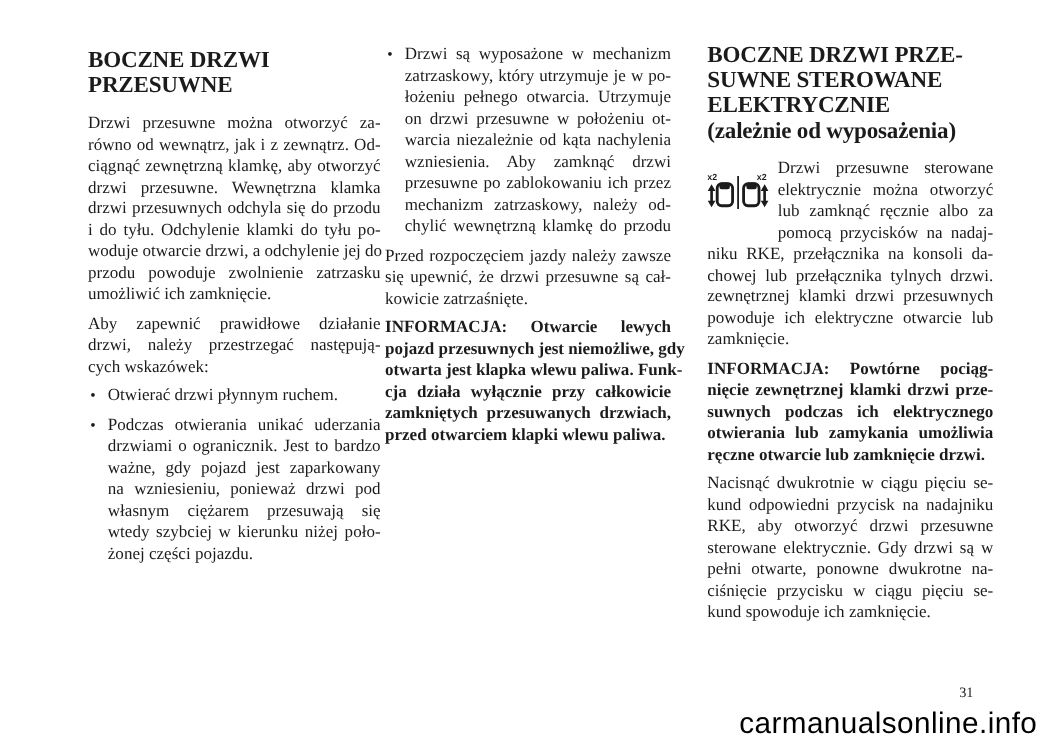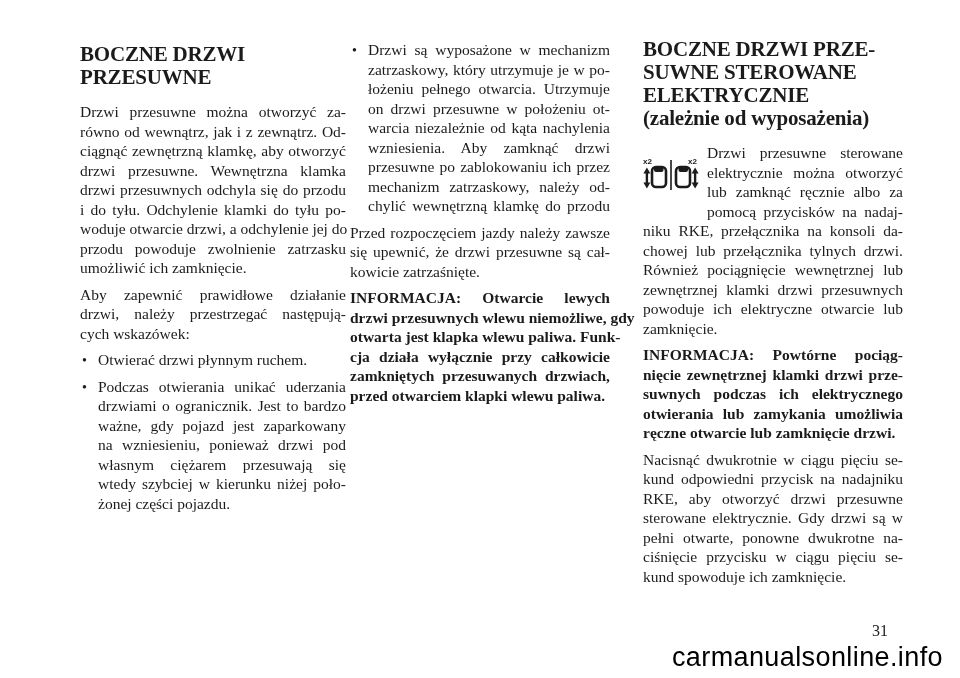--- a/index.html
+++ b/index.html
@@ -29,21 +29,21 @@
   }
 
   .bullet{position:relative;padding-left:18px;}
   .marker{position:absolute;left:2px;top:1px;font-size:14px;line-height:19.5px;}
 
   .bold .ln{font-weight:700;}
 
   .icon-box{float:left;width:64px;height:78px;}
   .icon-box svg{display:block;margin-top:11px;}
 
-  #page-number{position:absolute;top:622px;left:872px;font-size:16px;}
+  #page-number{position:absolute;top:622px;left:872px;font-size:13px;}
   #watermark{
     position:absolute;top:642px;right:17px;
     font-family:"Liberation Sans","DejaVu Sans",sans-serif;
     font-size:27px;color:#000000;letter-spacing:0.4px;
   }
 </style>
 </head>
 <body>
 
 <div id="col1" class="col">
@@ -95,21 +95,21 @@
       <div class="ln">mechanizm zatrzaskowy, należy od-</div>
       <div class="ln">chylić wewnętrzną klamkę do przodu</div>
     </div>
     <div class="blk para">
       <div class="ln">Przed rozpoczęciem jazdy należy zawsze</div>
       <div class="ln">się upewnić, że drzwi przesuwne są cał-</div>
       <div class="ln end">kowicie zatrzaśnięte.</div>
     </div>
     <div class="blk para bold">
       <div class="ln">INFORMACJA: Otwarcie lewych</div>
-      <div class="ln">drzwi przesuwnych wlewu niemożliwe, gdy</div>
+      <div class="ln">pojazd przesuwnych jest niemożliwe, gdy</div>
       <div class="ln">otwarta jest klapka wlewu paliwa. Funk-</div>
       <div class="ln">cja działa wyłącznie przy całkowicie</div>
       <div class="ln">zamkniętych przesuwanych drzwiach,</div>
       <div class="ln end">przed otwarciem klapki wlewu paliwa.</div>
     </div>
   </div>
 <div id="col3" class="col">
     <div class="blk heading">
       <div class="ln">BOCZNE DRZWI PRZE-</div>
       <div class="ln">SUWNE STEROWANE</div>
@@ -140,21 +140,20 @@
       <text x="0" y="9.5" font-family="Liberation Sans, DejaVu Sans, sans-serif" font-size="8" font-weight="bold" fill="#1b1b1b">x2</text>
       <text x="45" y="9.5" font-family="Liberation Sans, DejaVu Sans, sans-serif" font-size="8" font-weight="bold" fill="#1b1b1b">x2</text>
     </svg>
   </span>
       <div class="ln">Drzwi przesuwne sterowane</div>
       <div class="ln">elektrycznie można otworzyć</div>
       <div class="ln">lub zamknąć ręcznie albo za</div>
       <div class="ln">pomocą przycisków na nadaj-</div>
       <div class="ln">niku RKE, przełącznika na konsoli da-</div>
       <div class="ln">chowej lub przełącznika tylnych drzwi.</div>
-      <div class="ln">Również pociągnięcie wewnętrznej lub</div>
       <div class="ln">zewnętrznej klamki drzwi przesuwnych</div>
       <div class="ln">powoduje ich elektryczne otwarcie lub</div>
       <div class="ln end">zamknięcie.</div>
     </div>
     <div class="blk para bold">
       <div class="ln">INFORMACJA: Powtórne pociąg-</div>
       <div class="ln">nięcie zewnętrznej klamki drzwi prze-</div>
       <div class="ln">suwnych podczas ich elektrycznego</div>
       <div class="ln">otwierania lub zamykania umożliwia</div>
       <div class="ln end">ręczne otwarcie lub zamknięcie drzwi.</div>

